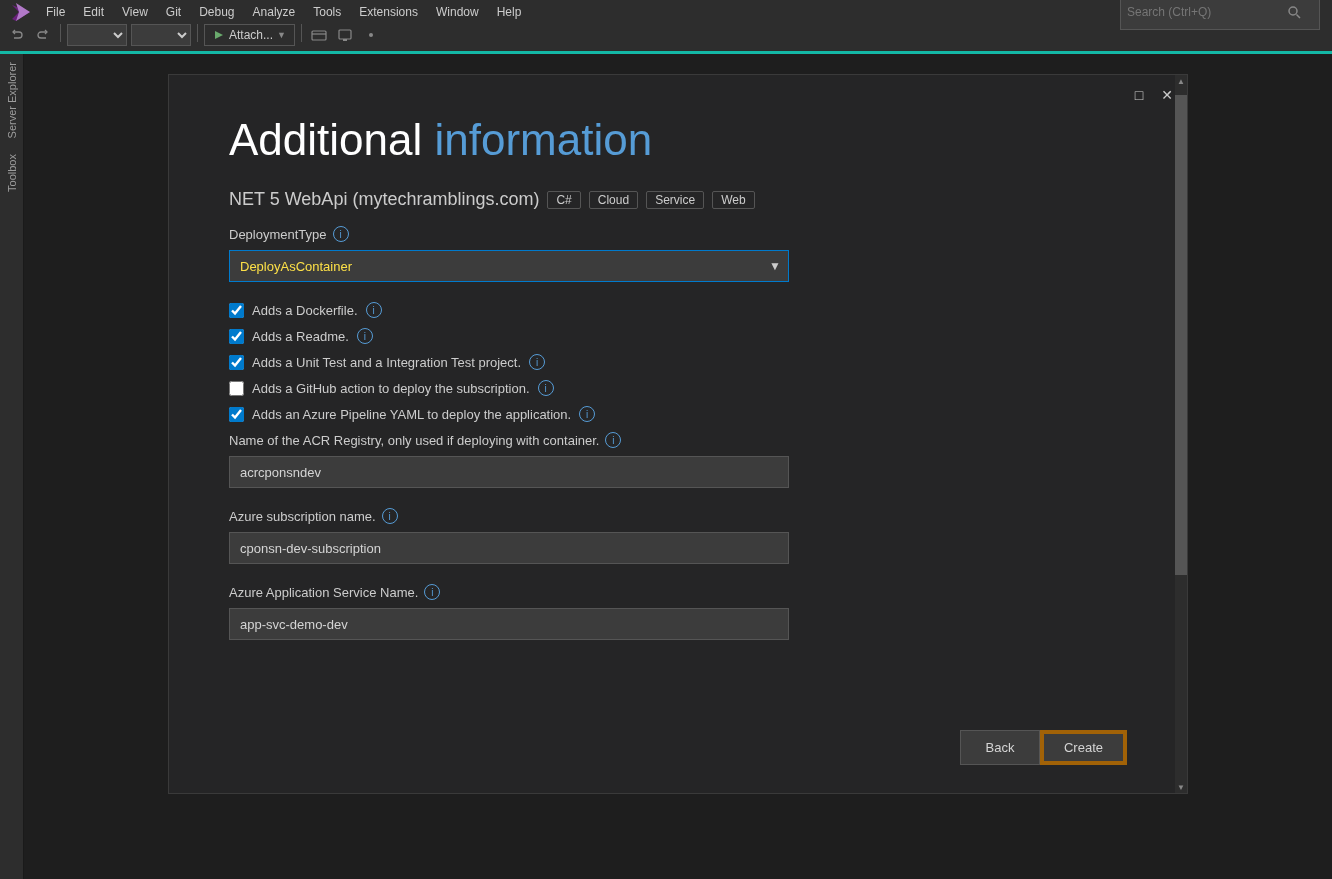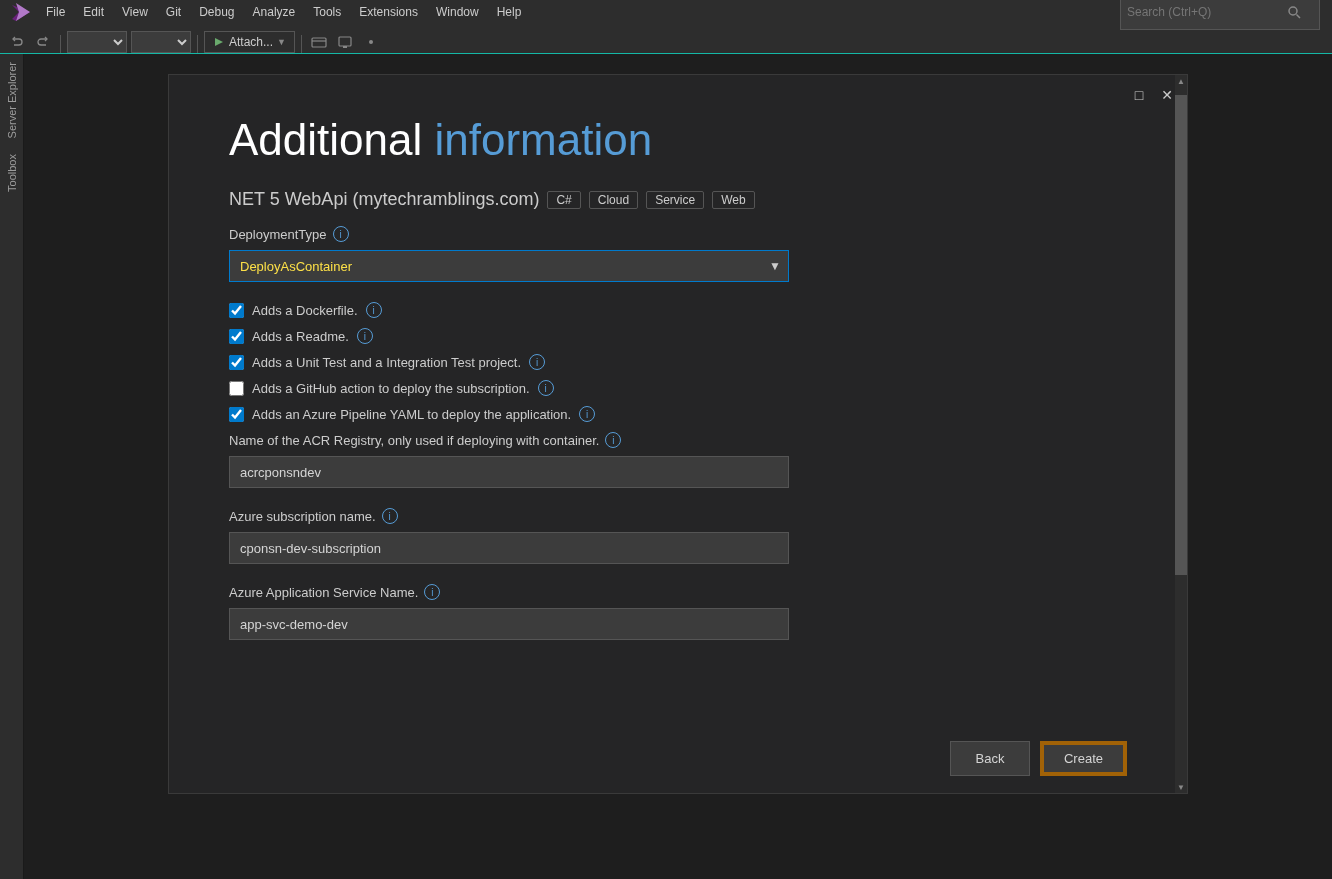--- a/index.html
+++ b/index.html
@@ -48,26 +48,26 @@
       border: none;
       outline: none;
       color: #ccc;
       font-size: 12px;
       width: 160px;
     }
 
     
     .toolbar {
       display: flex;
-      align-items: flex-end;
+      align-items: flex-start;
       background: #2d2d2d;
       height: 30px;
       padding: 0 6px;
       gap: 4px;
-      border-bottom: 1px solid #14b8a6;
+      border-bottom: 3px solid #14b8a6;
     }
     .toolbar-btn {
       display: flex;
       align-items: center;
       justify-content: center;
       width: 22px;
       height: 22px;
       cursor: pointer;
       border-radius: 2px;
     }
@@ -253,24 +253,23 @@
       font-size: 13px;
       margin-bottom: 4px;
     }
 
     .field-group {
       margin-bottom: 16px;
     }
 
     .dialog-footer {
       position: absolute;
-      bottom: 17px;
+      bottom: 28px;
       right: 60px;
       display: flex;
-      gap: 10px;
     }
     .btn-back {
       background: #3c3c3c;
       border: 1px solid #555;
       color: #d4d4d4;
       padding: 6px 20px;
       font-size: 13px;
       cursor: pointer;
       min-width: 80px;
     }

